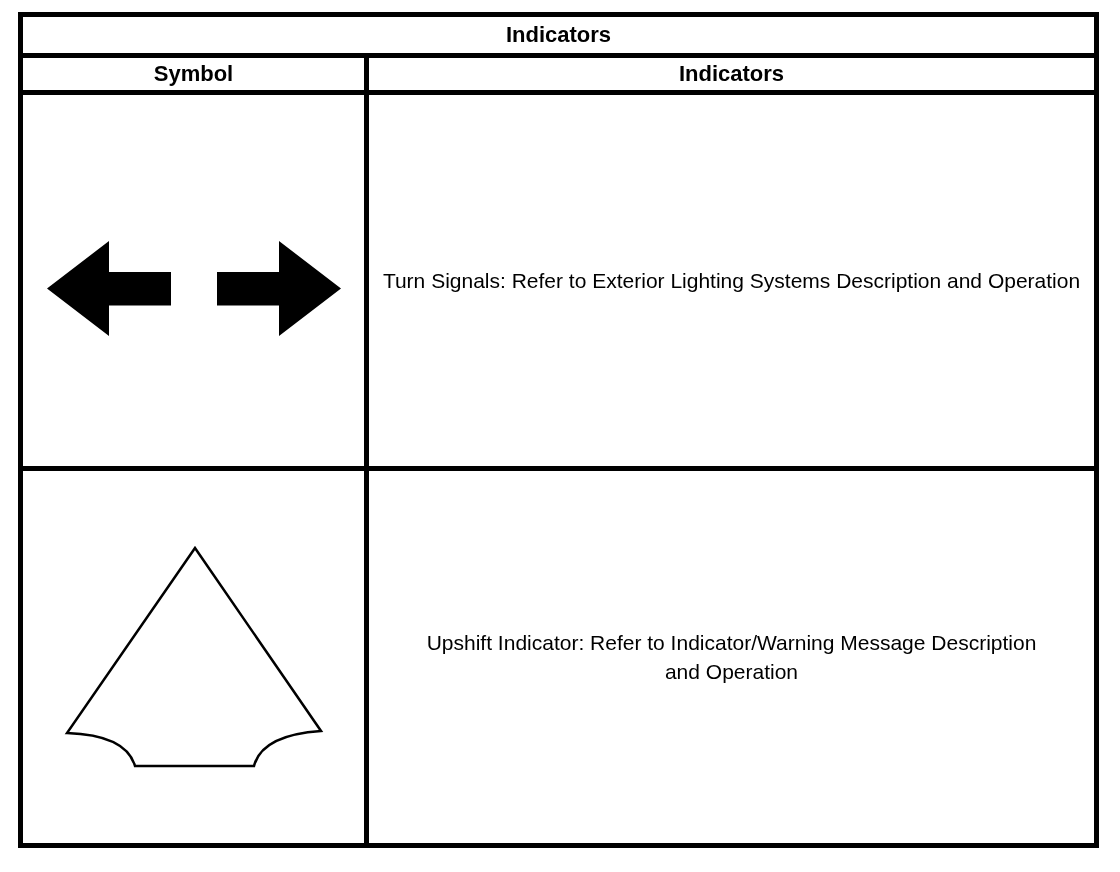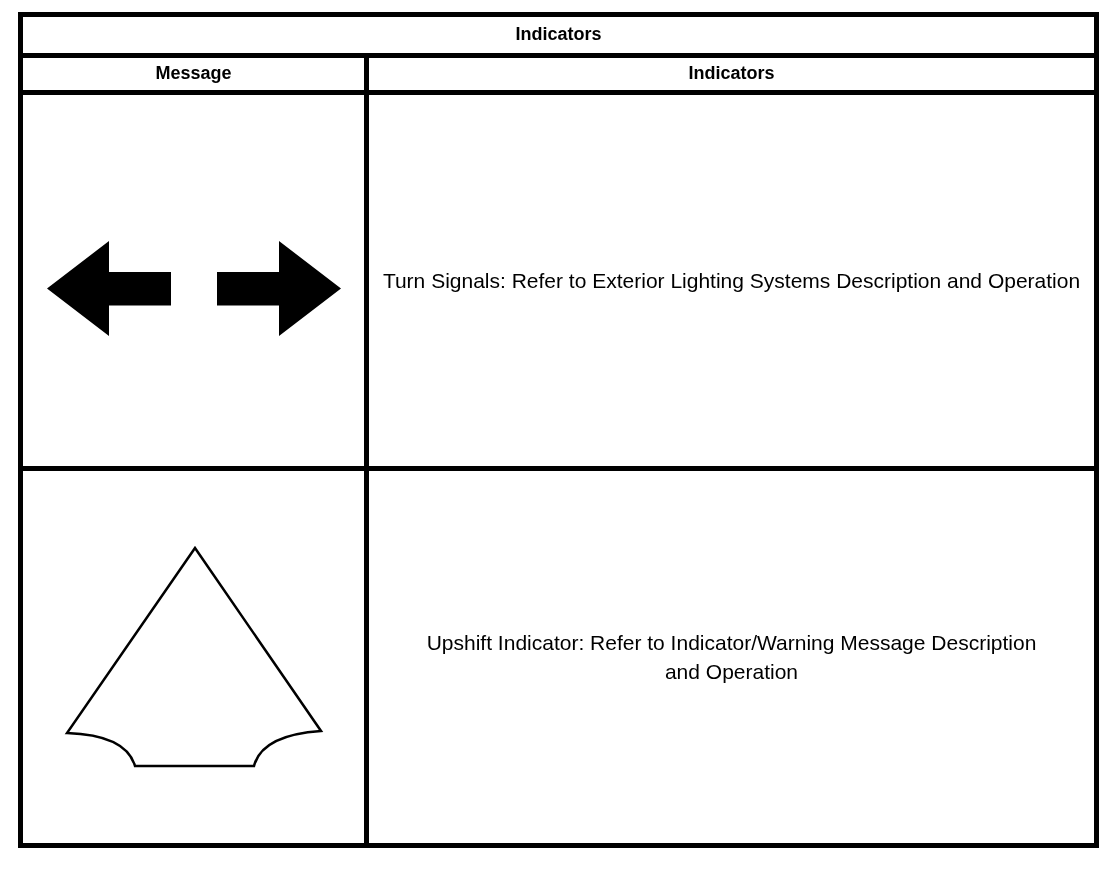--- a/index.html
+++ b/index.html
@@ -31,21 +31,21 @@
 
   col.sym-col  { width: 346px; }
   col.desc-col { width: 730px; }
 
   tr.title-row  { height: 40px; }
   tr.colh-row   { height: 36px; }
   tr.data-row   { height: 368px; }
 
   th.title-cell,
   th.colh-cell {
-    font-size: 18px;
+    font-size: 22px;
     font-weight: bold;
     text-align: center;
     line-height: 1.2;
   }
 
   td.desc-cell {
     text-align: center;
     font-size: 21px;
     line-height: 29px;
   }
@@ -81,21 +81,21 @@
     <col class="sym-col">
     <col class="desc-col">
   </colgroup>
 
   <tbody>
       <tr class="title-row">
     <th class="title-cell" colspan="2">Indicators</th>
   </tr>
 
   <tr class="colh-row">
-    <th class="colh-cell">Message</th>
+    <th class="colh-cell">Symbol</th>
     <th class="colh-cell">Indicators</th>
   </tr>
 
   <tr class="data-row">
     <td class="sym-cell">
       <div class="arrows-wrap">
         <svg width="124" height="96" viewBox="0 0 124 96" xmlns="http://www.w3.org/2000/svg">
           <polygon points="0,47.5 62,0 62,31 124,31 124,64.5 62,64.5 62,95" fill="#000000"></polygon>
         </svg>
         <svg width="124" height="96" viewBox="0 0 124 96" xmlns="http://www.w3.org/2000/svg">

